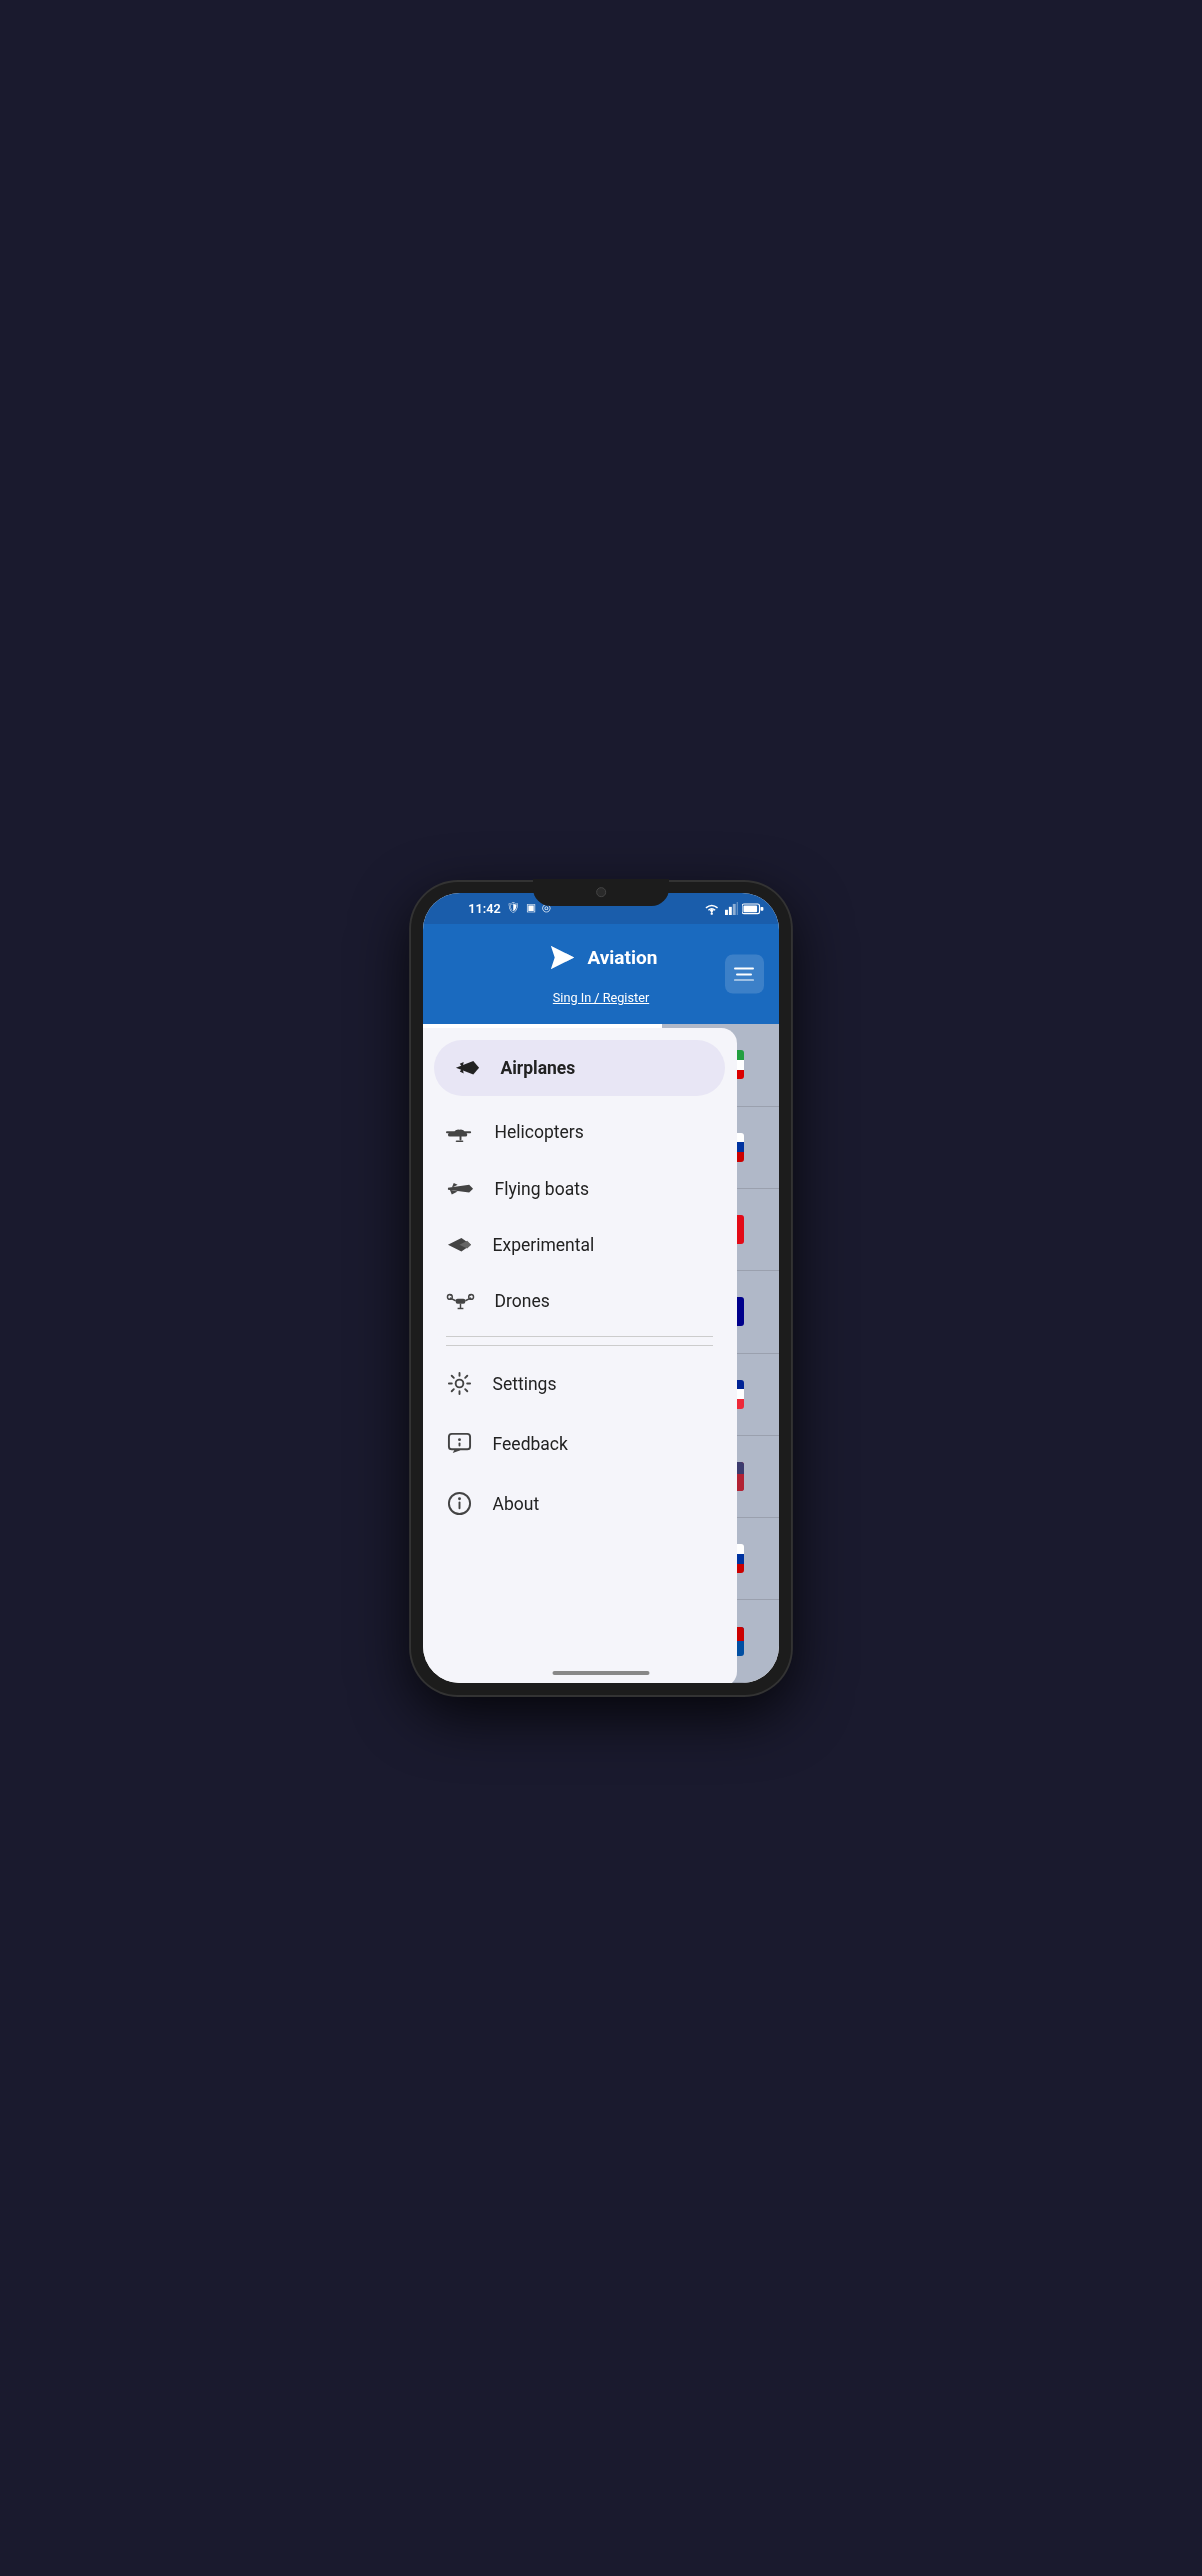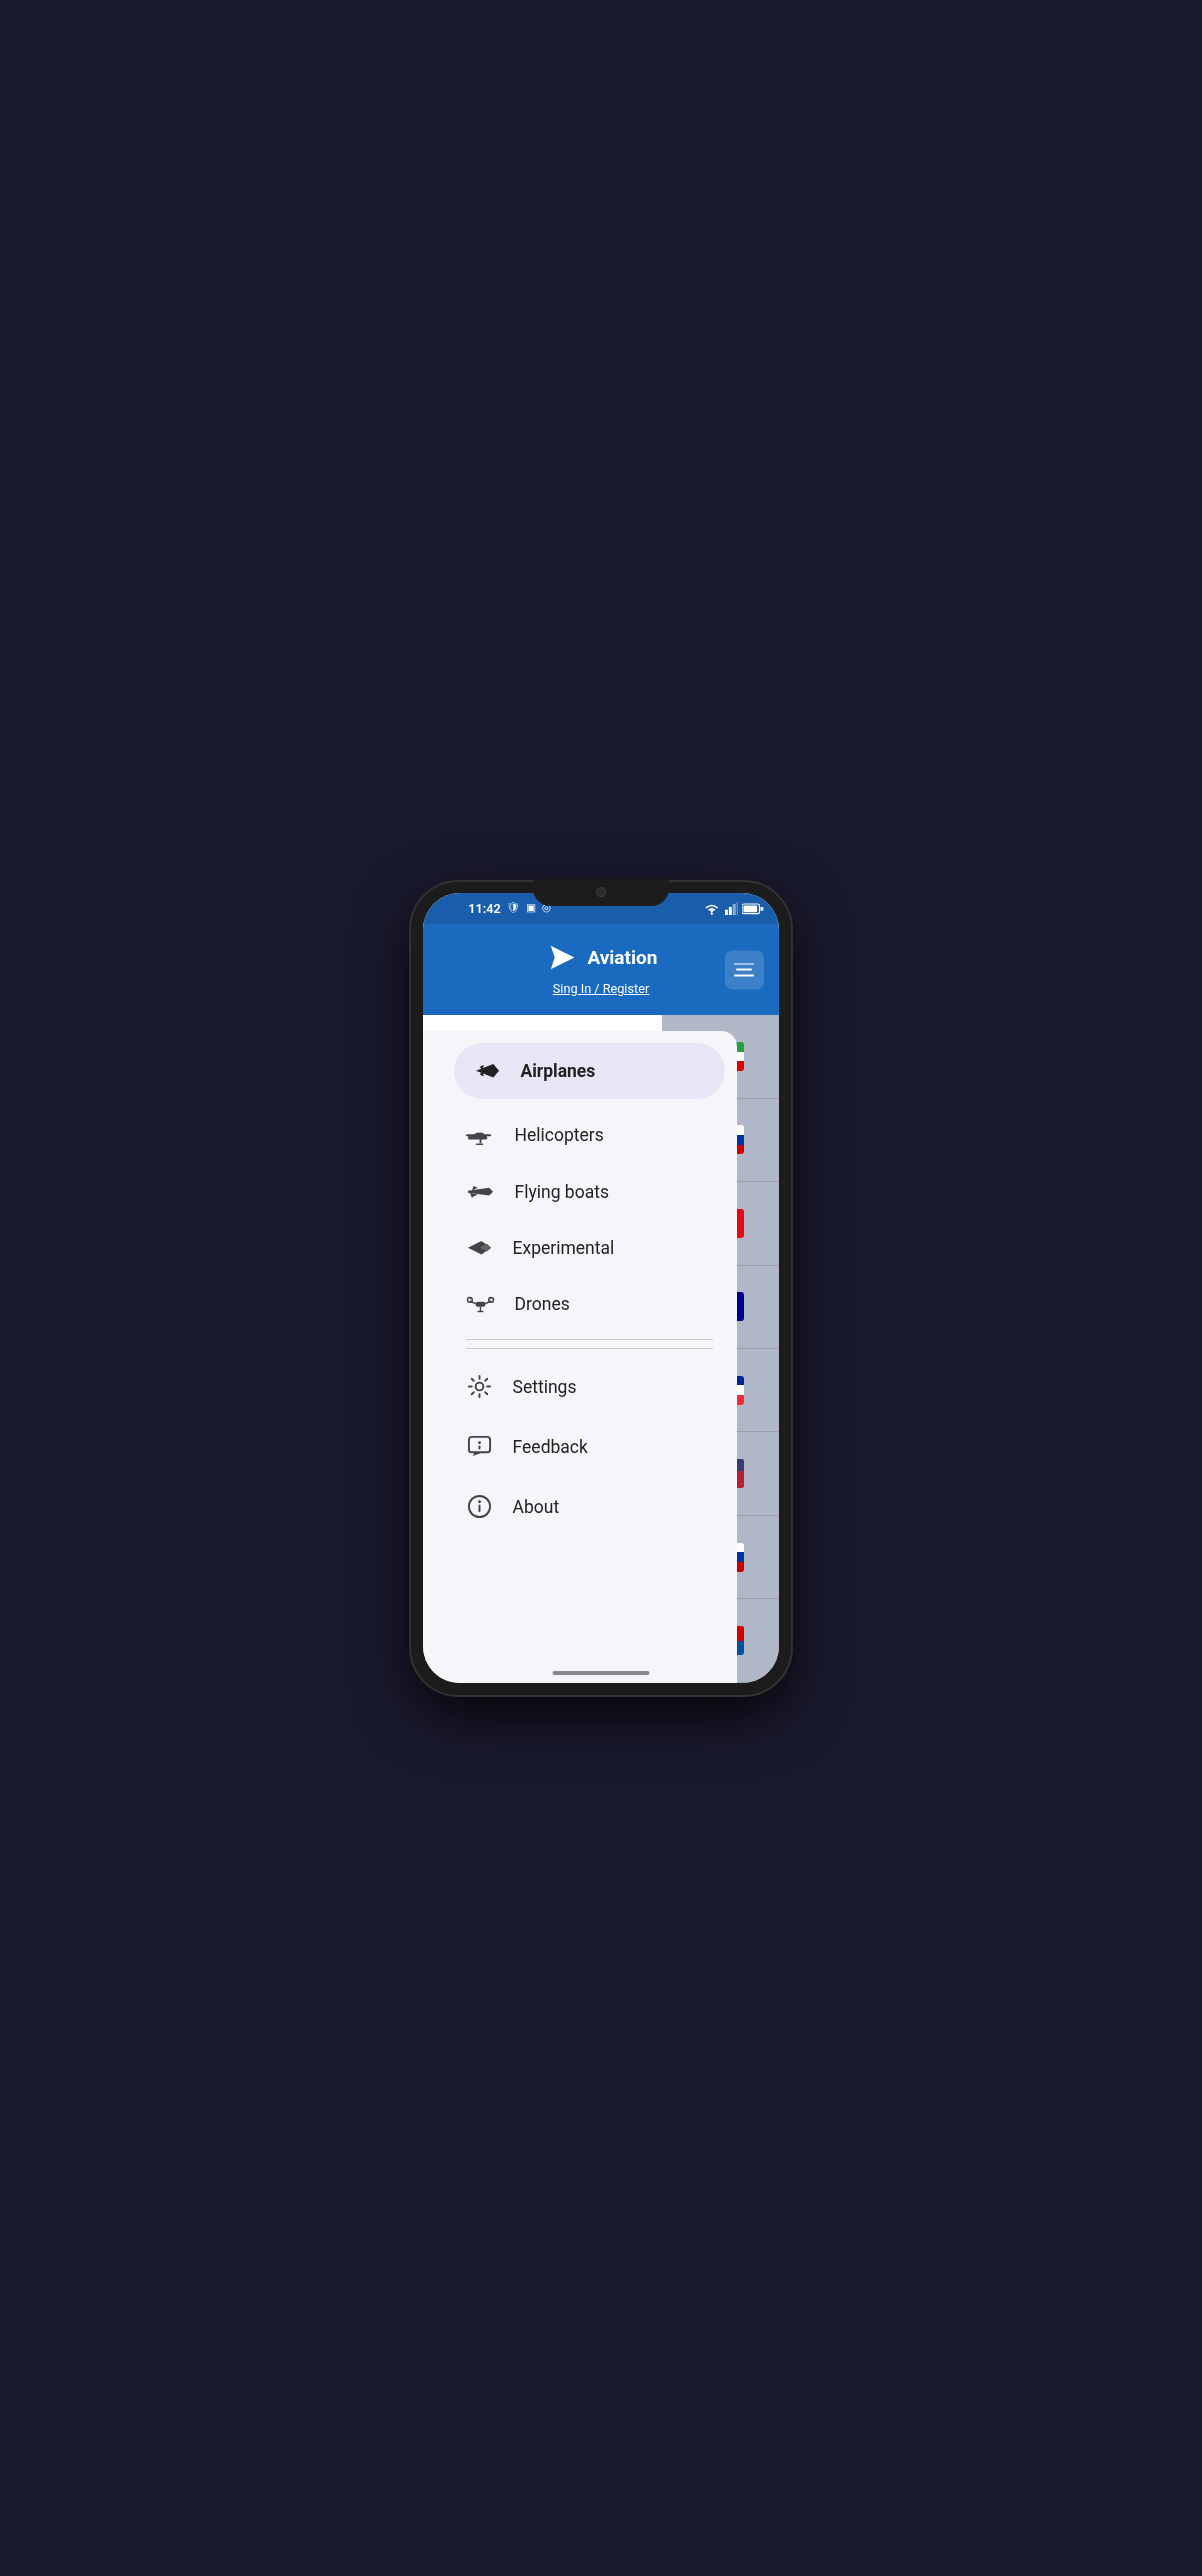--- a/index.html
+++ b/index.html
@@ -92,21 +92,21 @@
       color: white;
       font-size: 19px;
       font-weight: 700;
     }
 
     .header-signin {
       color: white;
       font-size: 12.7px;
       text-decoration: underline;
       cursor: pointer;
-      margin-top: 6px;
+      margin-top: 15px;
     }
 
     .menu-icon-btn {
       position: absolute;
       right: 15.6px;
       top: 50%;
       transform: translateY(-50%);
       background: rgba(255,255,255,0.15);
       border: none;
       border-radius: 7.8px;
@@ -381,21 +381,21 @@
           </div>
           <div class="bg-row">
             <div class="flag-box" style="background:#024FA2;">
               <div style="background:#CC0000;height:50%;display:flex;align-items:center;justify-content:center;">
                 <span style="color:white;font-size:7.8px;">★</span>
               </div>
             </div>
           </div>
         </div>
 
-        <div class="drawer-scroll" style="position:absolute;left:0;top:16px;width:88%;height:100%;border-radius:0 15.6px 15.6px 0;padding-left:20px;">
+        <div class="drawer-scroll" style="position:absolute;left:0;top:4px;width:88%;height:100%;border-radius:0 15.6px 15.6px 0;">
 
           <div class="nav-item active">
             <span class="nav-icon">
               <svg width="27" height="21.4" viewBox="0 0 28 22" fill="#222">
                 <path d="M2 11 L20 4 L26 11 L20 18 Z"></path>
                 <path d="M8 11 L14 14 L18 11"></path>
                 <path d="M6 7 L10 5 L9 11"></path>
                 <path d="M6 15 L10 17 L9 11"></path>
               </svg>
             </span>

